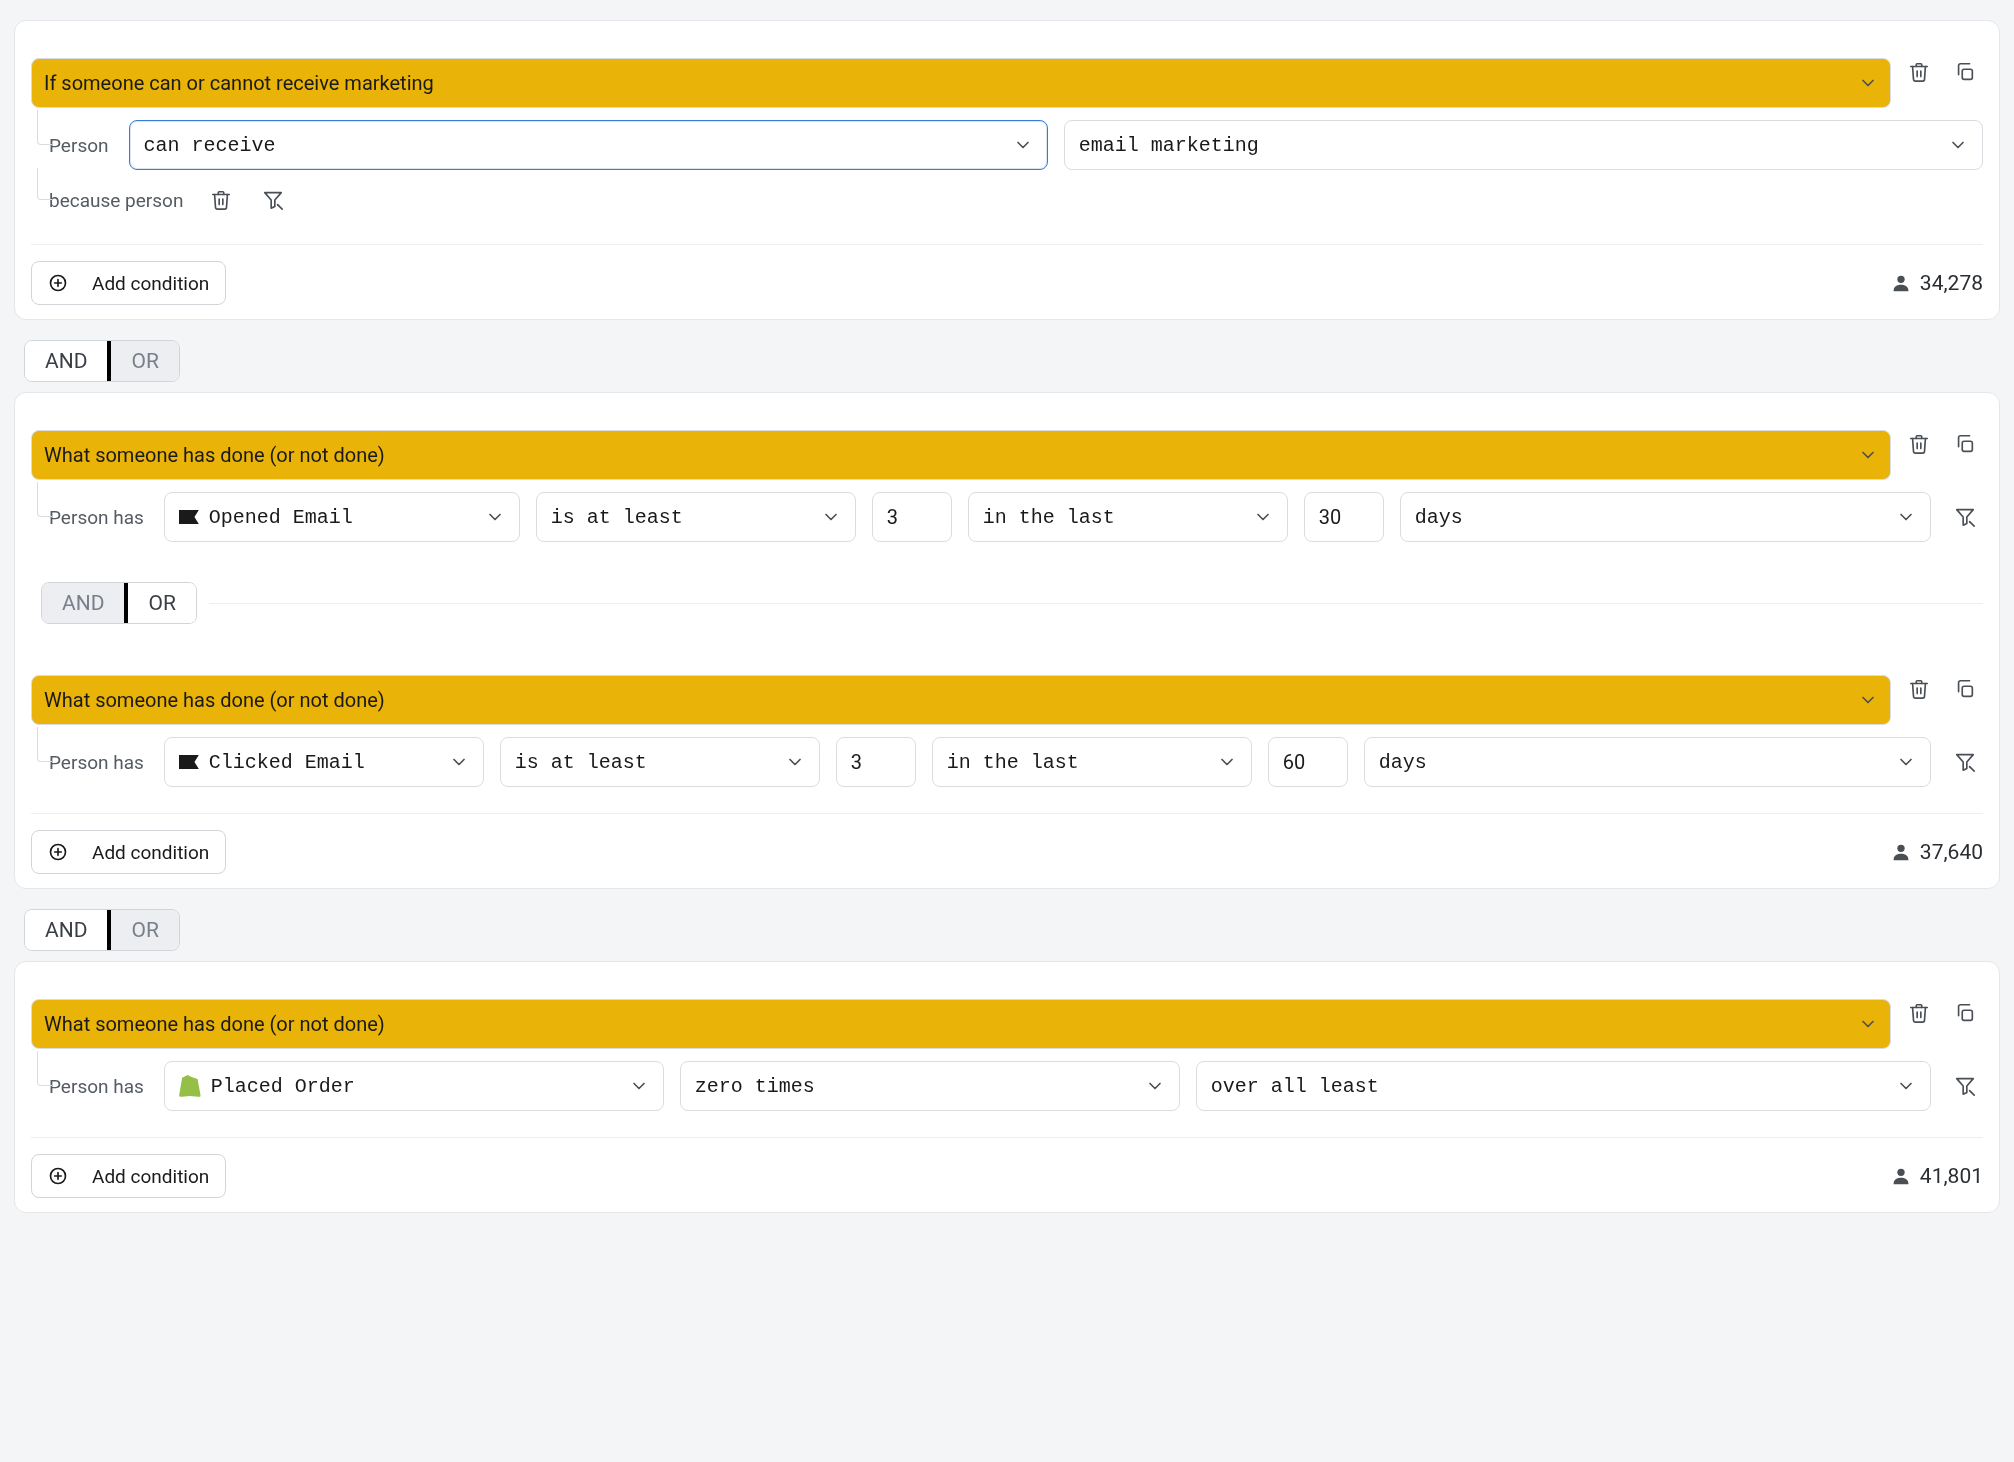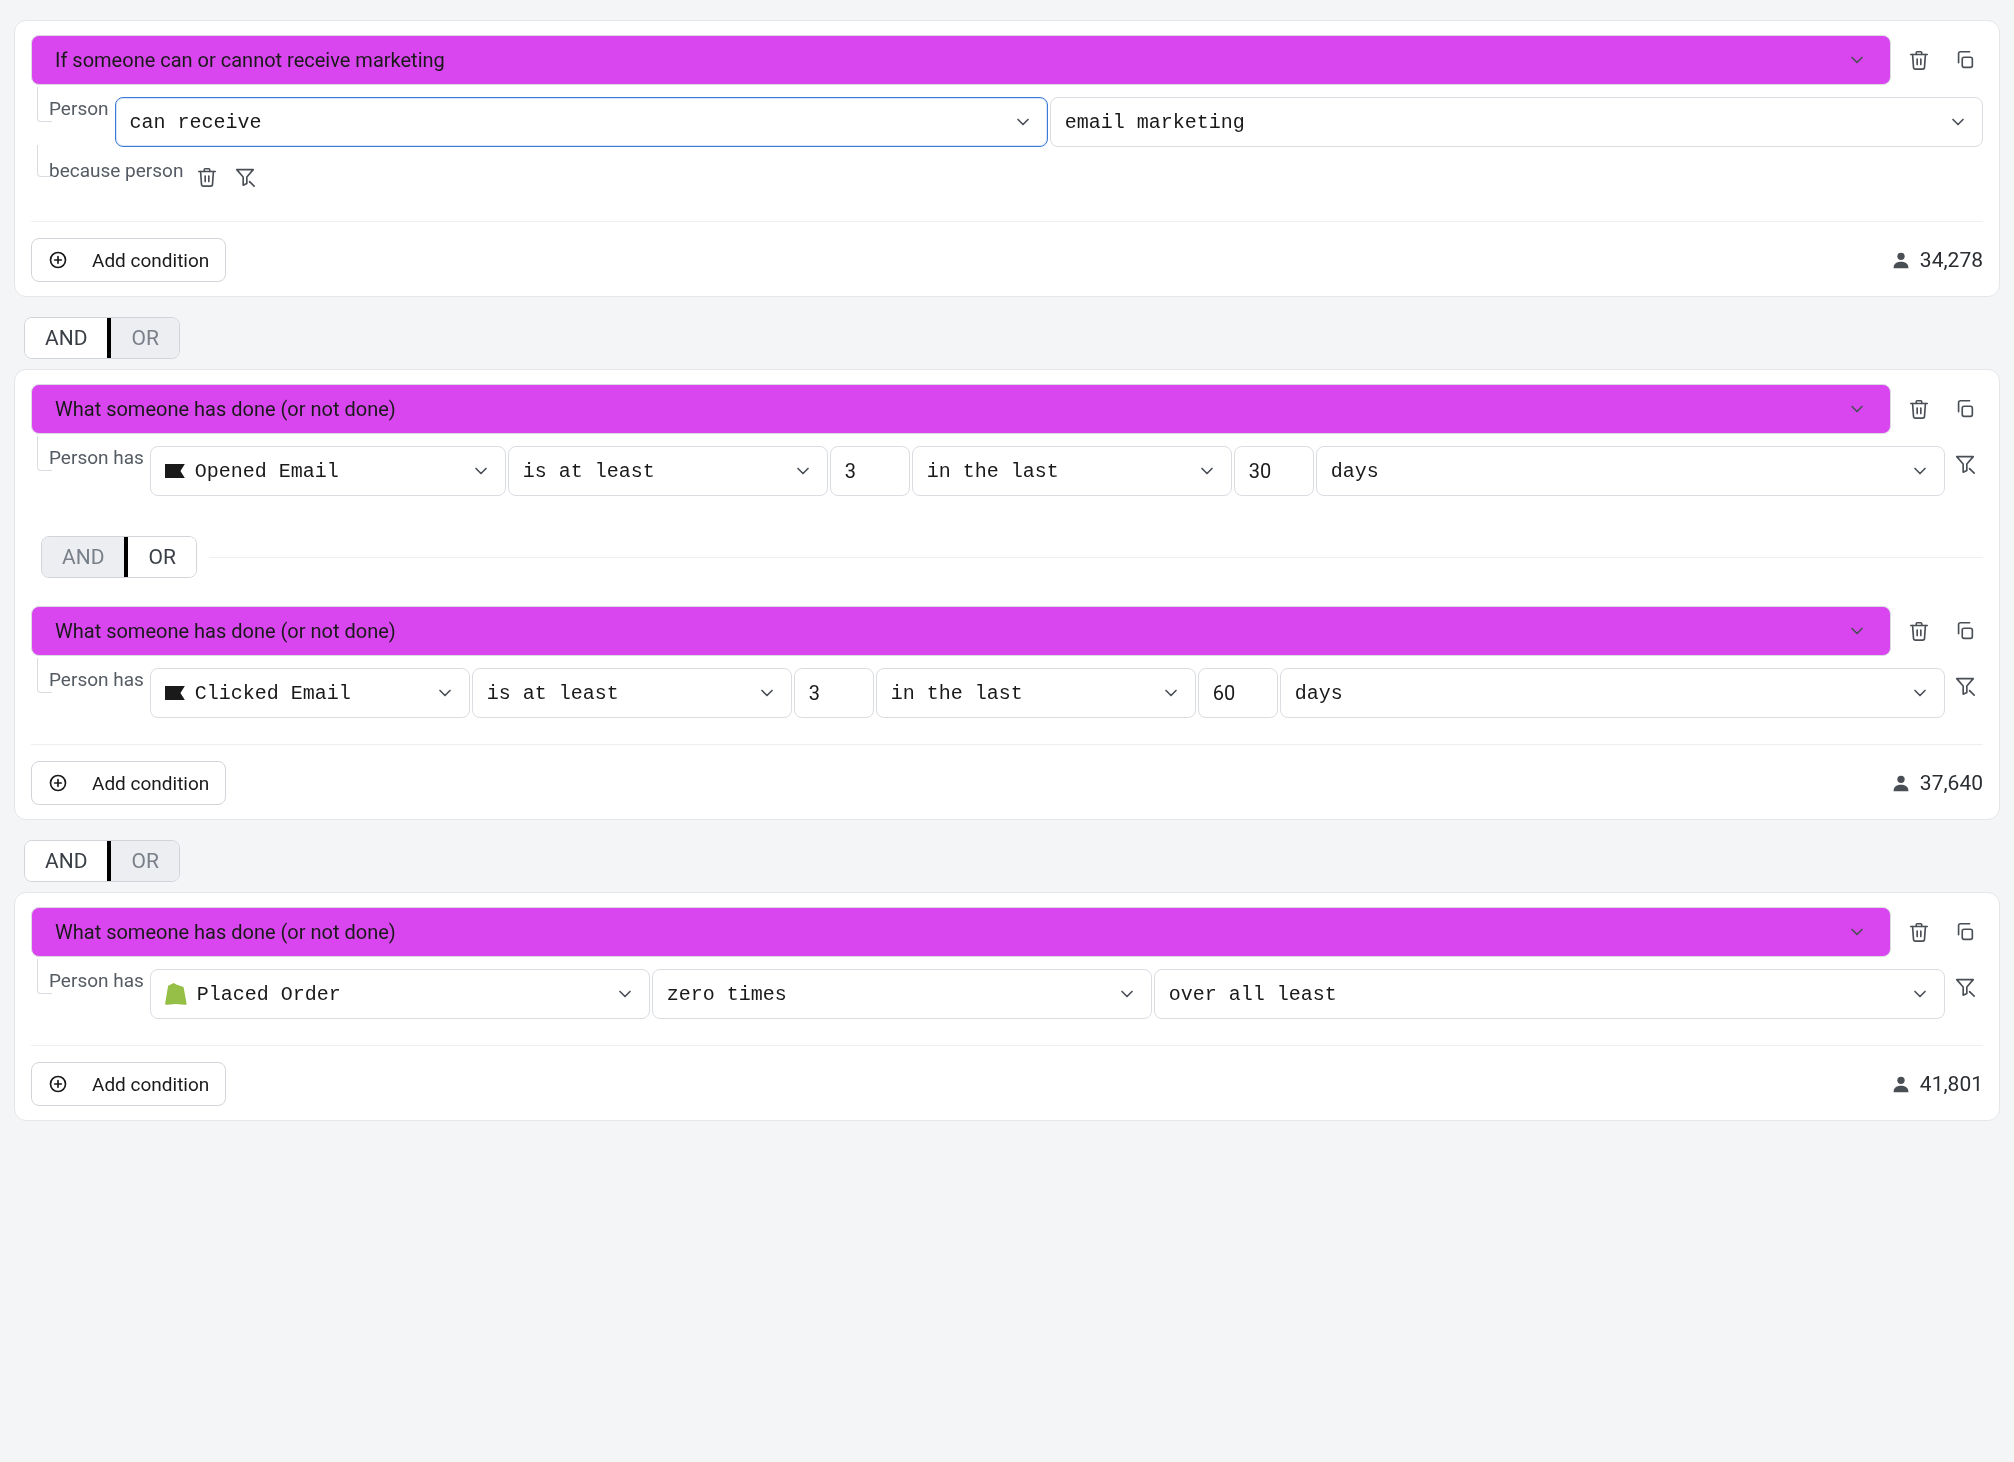--- a/index.html
+++ b/index.html
@@ -24,38 +24,39 @@
     margin-bottom: 6px;
   }
   .head-select {
     flex: 1;
     display: flex;
     align-items: center;
     justify-content: space-between;
     border: 1px solid #d9dde2;
     border-radius: 8px;
     height: 50px;
-    padding: 0 23px;
-    background: #d946ef;
+    padding: 0 12px;
+    background: #eab308;
     cursor: pointer;
+    margin-top: 23px;
   }
   .icon-btn {
     width: 36px;
     height: 36px;
     display: flex;
     align-items: center;
     justify-content: center;
     cursor: pointer;
     color: #4a4f56;
     border-radius: 6px;
   }
   .row {
     display: flex;
-    align-items: flex-start;
-    gap: 2px;
+    align-items: center;
+    gap: 16px;
     margin: 12px 0 4px 0;
     padding-left: 18px;
     position: relative;
   }
   .row::before {
     content: "";
     position: absolute;
     left: 6px;
     top: -14px;
     bottom: 50%;

